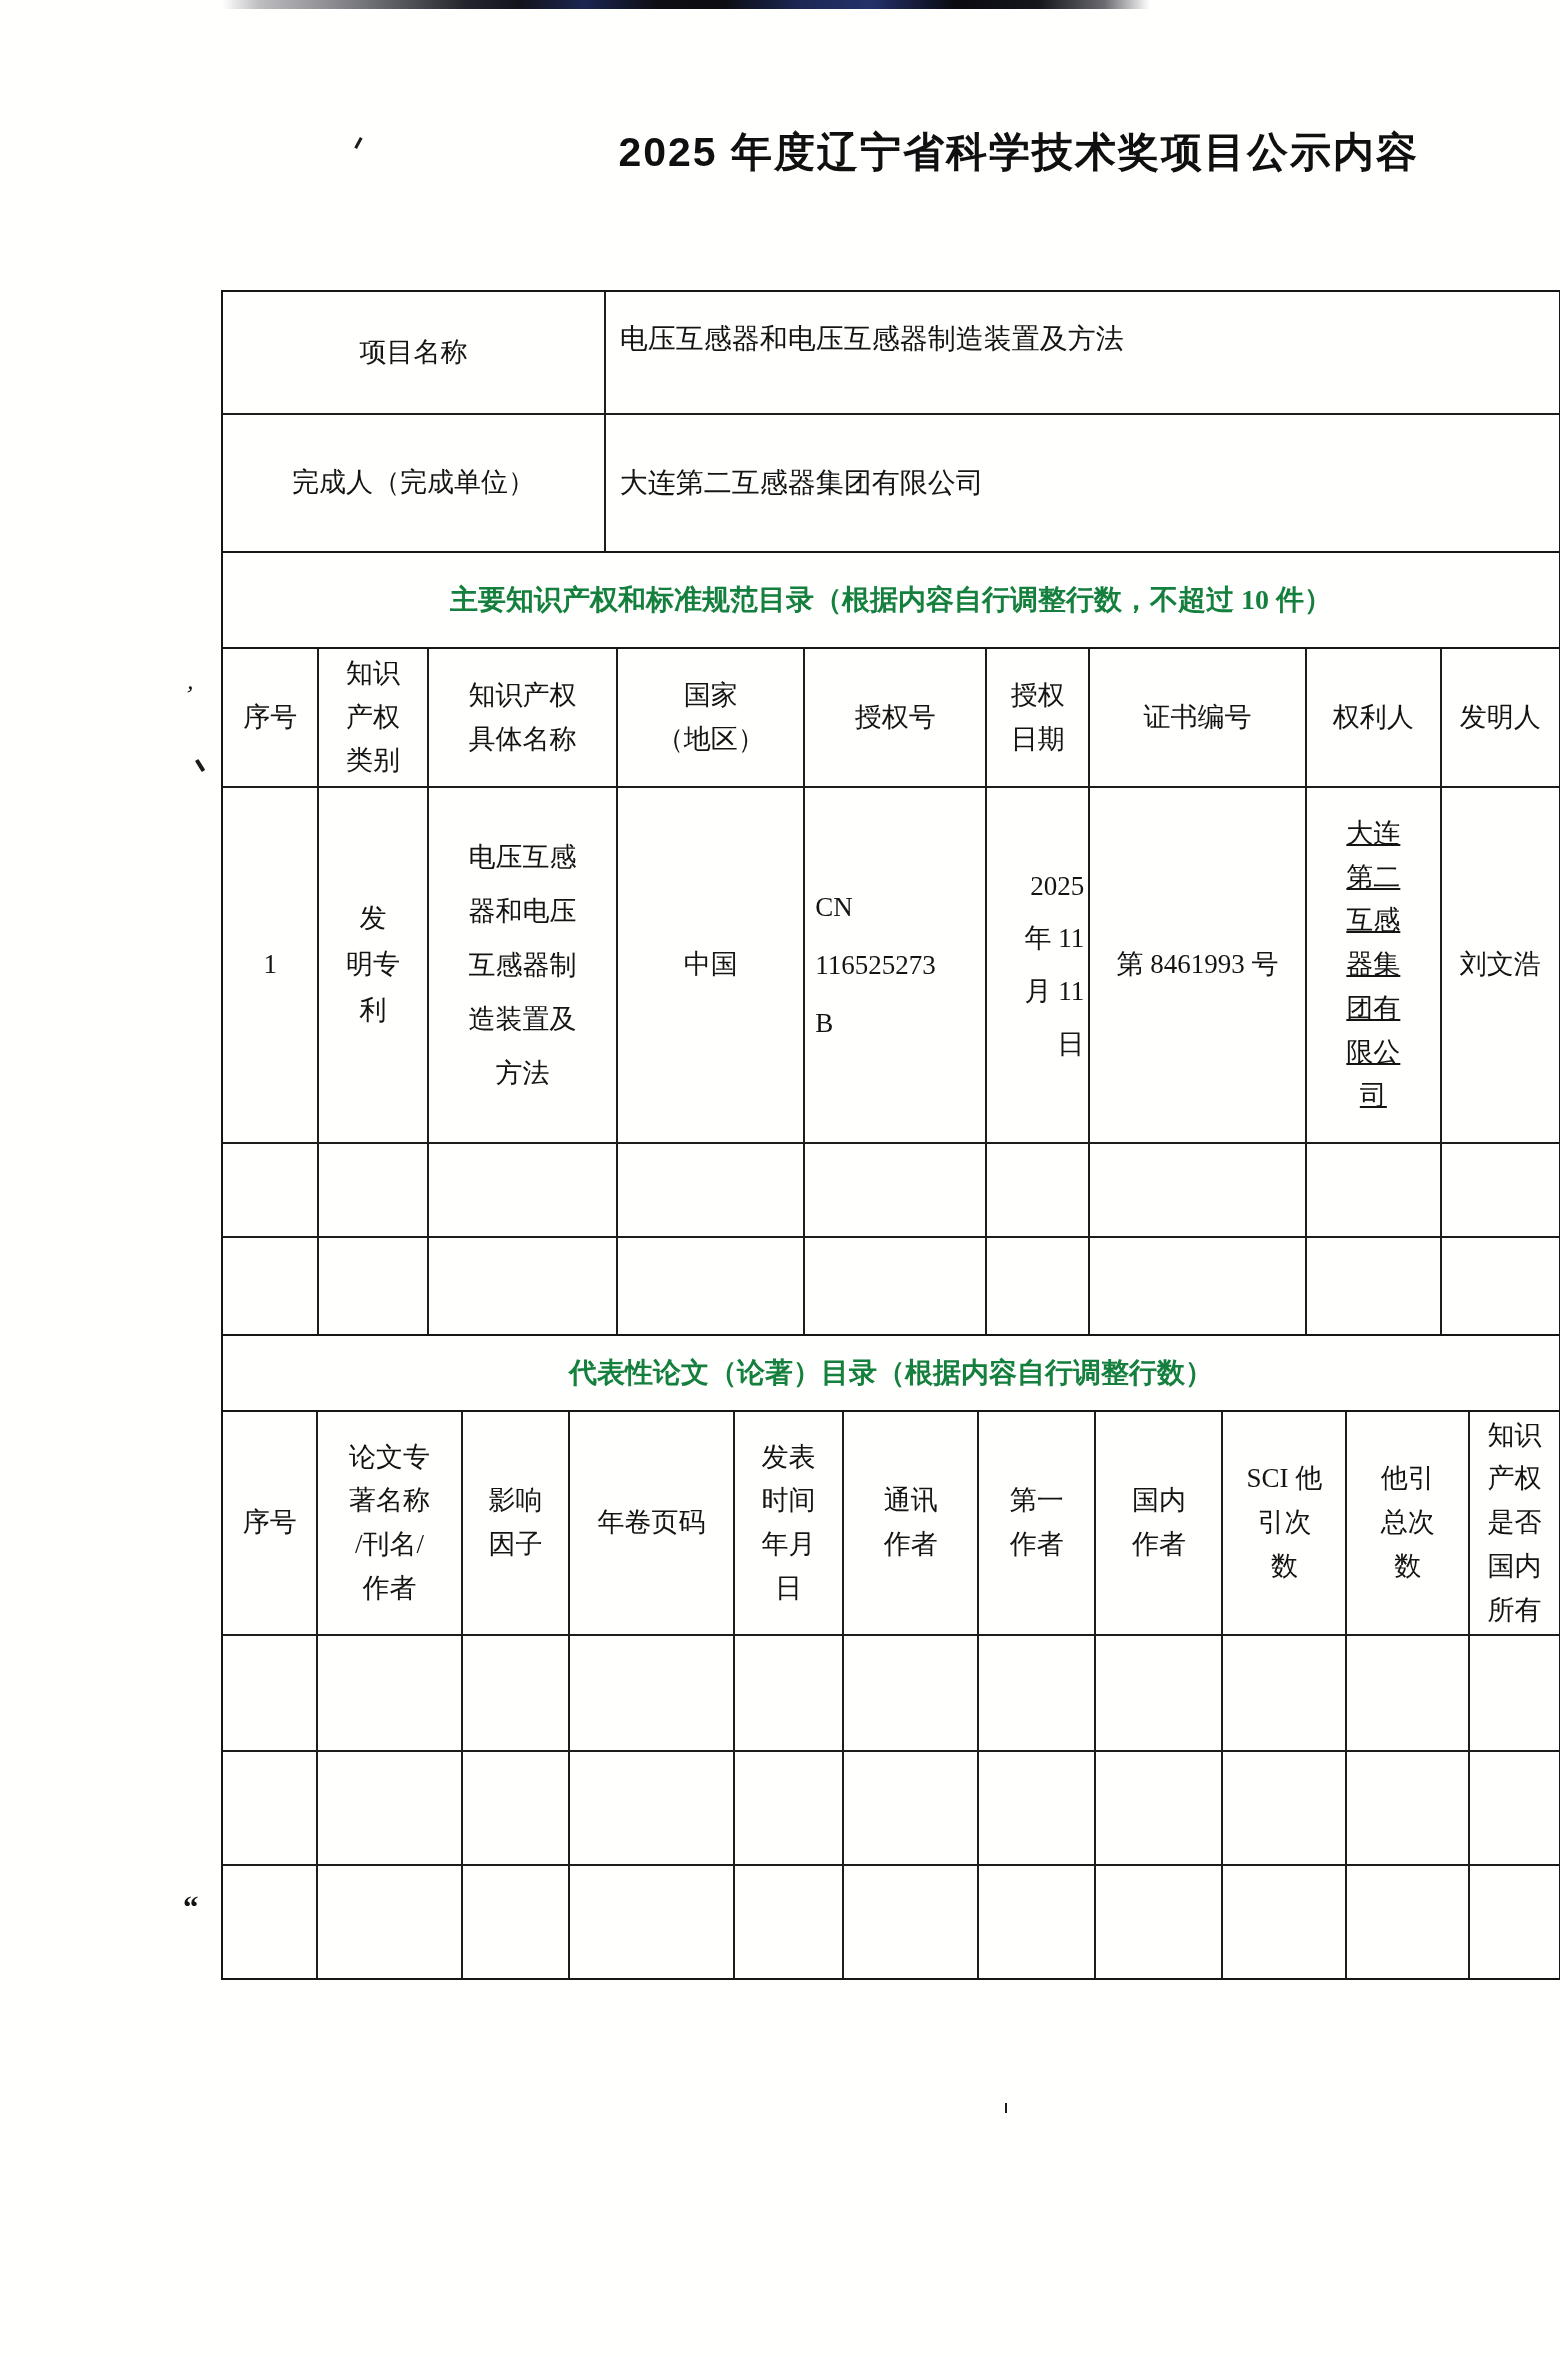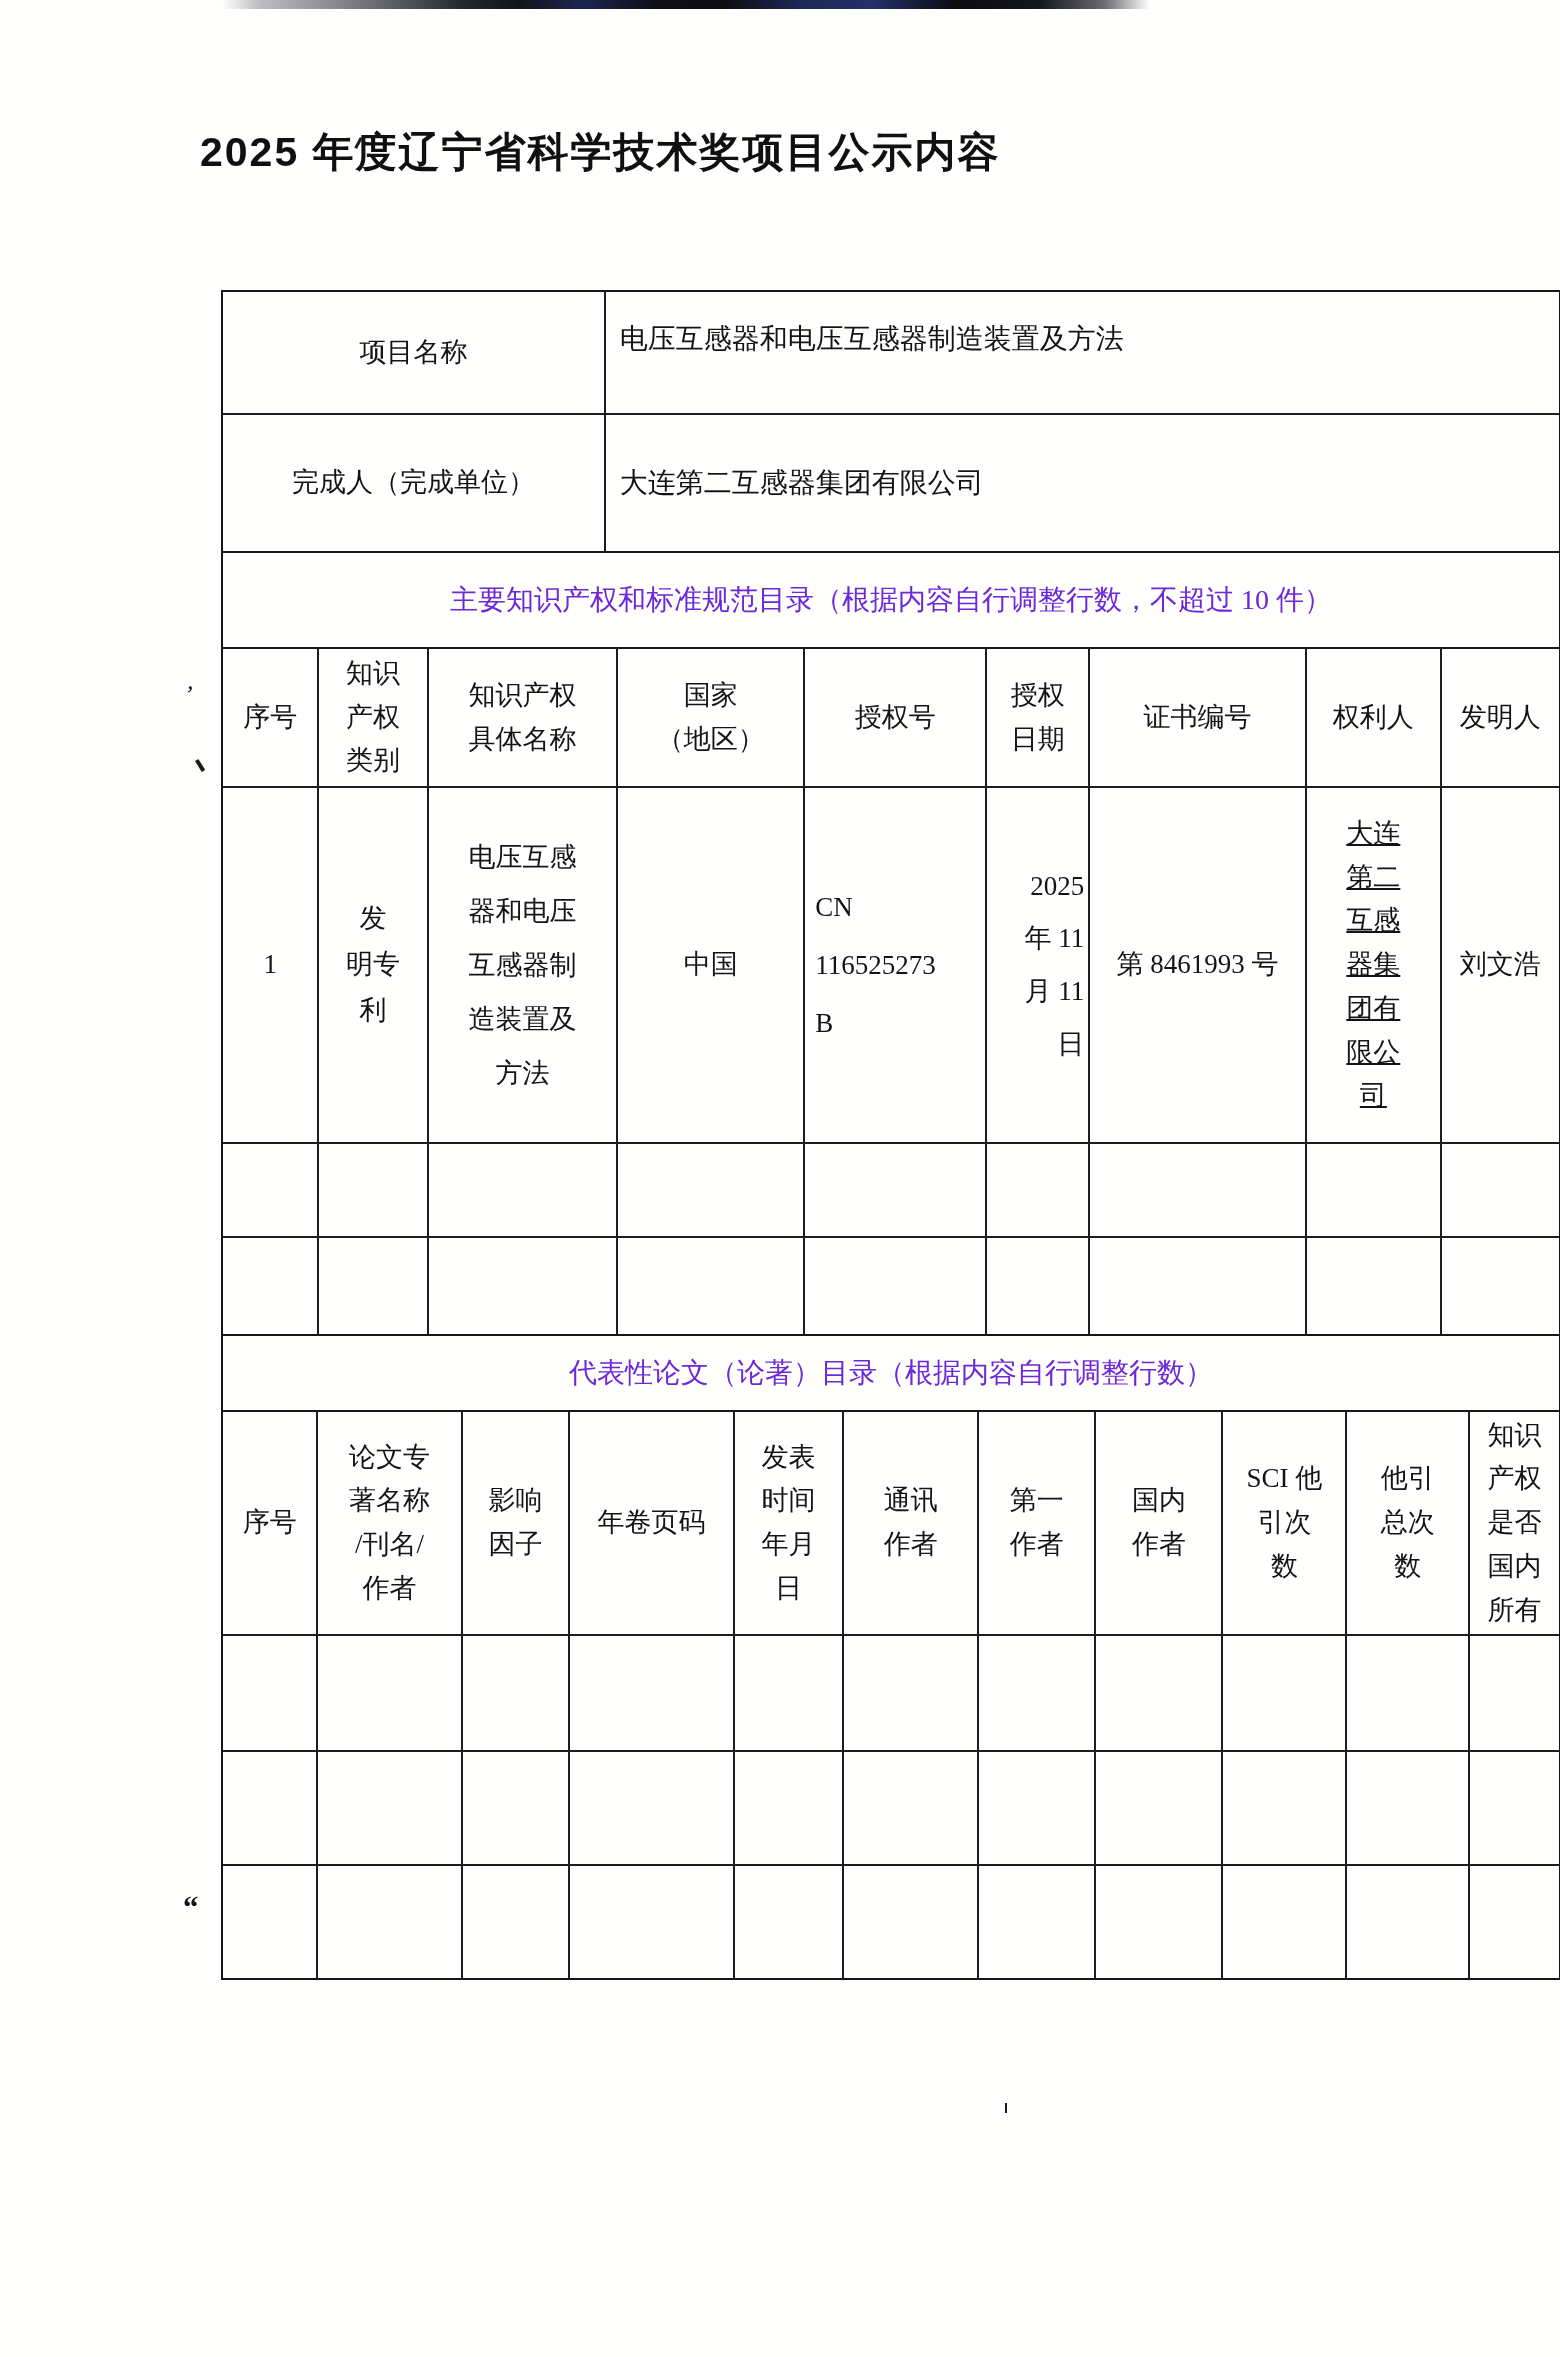--- a/index.html
+++ b/index.html
@@ -15,41 +15,41 @@
     position:absolute; left:222px; top:0; width:928px; height:8.8px;
     background:linear-gradient(90deg,
       rgba(90,90,95,0) 0%, rgba(110,110,118,.45) 4%, rgba(70,70,80,.7) 14%,
       #26262e 26%, #14141c 32%, #1b2550 39%, #0e0e14 47%, #0d0d12 54%,
       #1c2752 62%, #23306b 70%, #0b0b10 79%, #15151d 88%,
       rgba(25,25,35,.65) 95%, rgba(0,0,0,0) 100%);
     border-radius:0 0 2.9px 2px;
   }
   .title {
     position:absolute; top:125px; left:200px; width:1219px;
-    text-align:left; font-size:41px; font-weight:bold; letter-spacing:2px;
+    text-align:right; font-size:41px; font-weight:bold; letter-spacing:2px;
     font-family:"Liberation Sans","DejaVu Sans",sans-serif; color:#101010;
   }
   .doc {
     position:absolute; left:221px; top:290px; width:1340px;
     border:2.9px solid #161616; background:#fffffe;
   }
   table { border-collapse:collapse; table-layout:fixed; width:100%; }
   td {
     border:2px solid #1d1d1d; font-size:27px; line-height:1.62;
     text-align:center; vertical-align:middle; white-space:pre-line;
     padding:0 3.9px; color:#141414;
   }
   tr:first-child > td { border-top:0; }
   tr:last-child  > td { border-bottom:0; }
   td:first-child { border-left:0; }
   td:last-child  { border-right:0;text-align:center; }
   .sec-title {
     border-top:2.9px solid #161616; border-bottom:2.9px solid #161616;
     display:flex; align-items:center; justify-content:center;
-    font-size:28px; color:#6d28d9;
+    font-size:28px; color:#15803d;font-weight:bold;
   }
   .sec-ip    { height:98px; }
   .sec-paper { height:78px; }
   .ir1 { height:122px; } .ir2 { height:108px; } .ir3 { height:137px; }
   .info td.label { padding:0 7.8px; }
   .info td.value { text-align:left; padding-left:13.7px; font-size:28px; }
   .v-raise { padding-bottom:27px; }
   .iph  { height:138px; } .ipd  { height:356px; }
   .ipe1 { height:94px; }  .ipe2 { height:97px; }
   .pph  { height:223px; }

